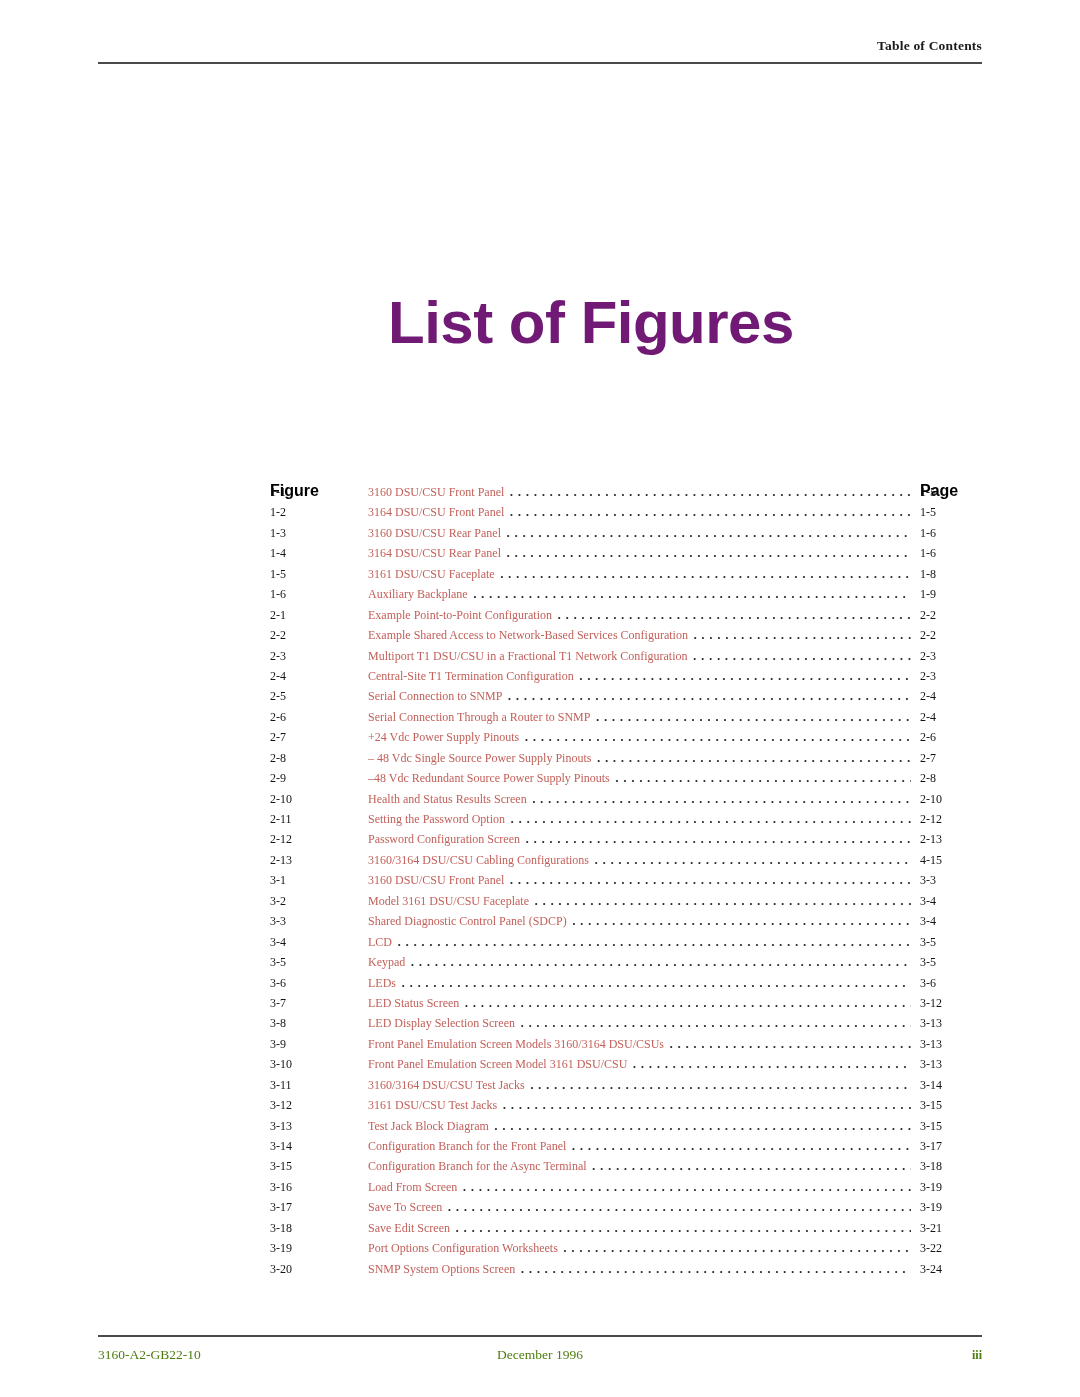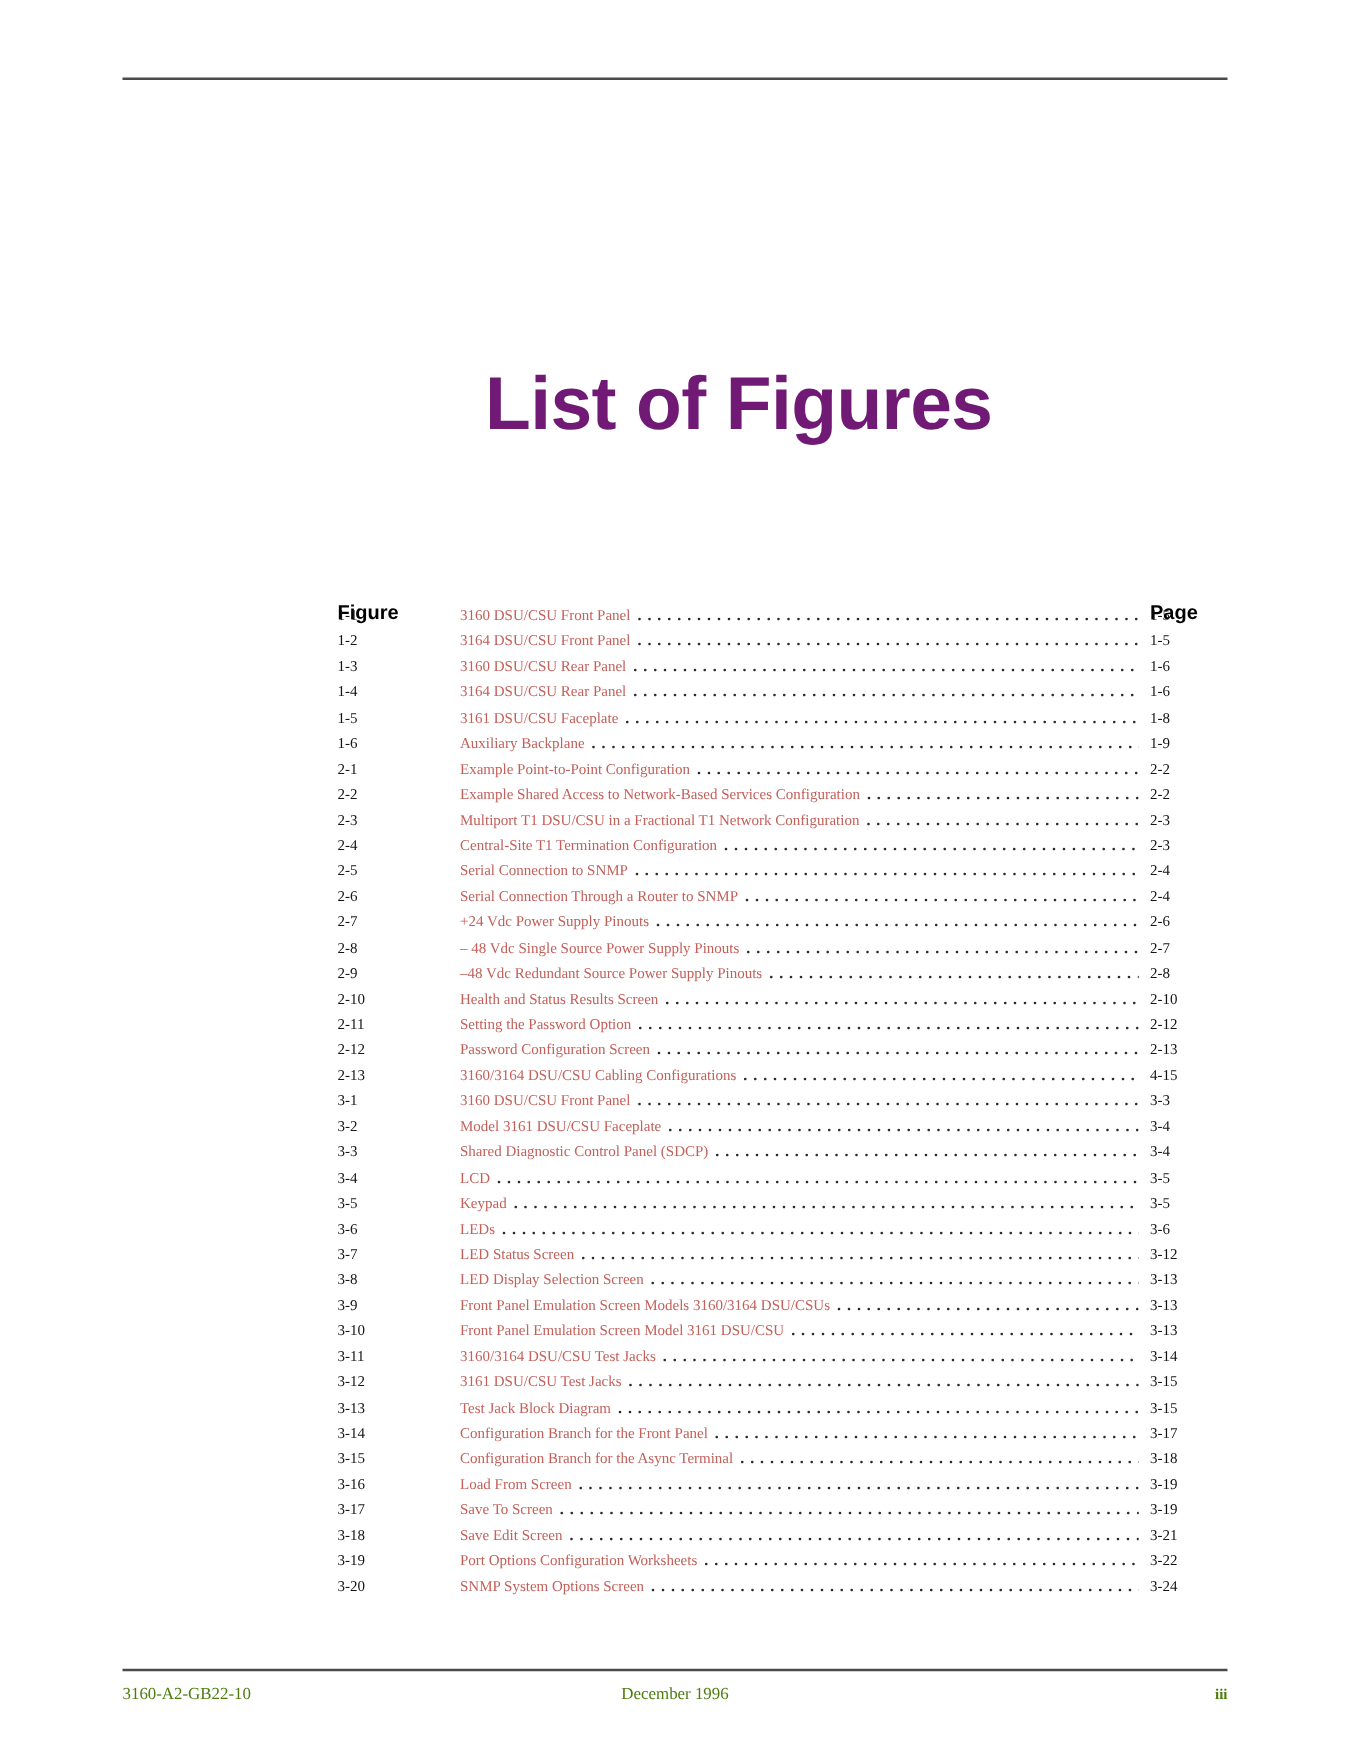--- a/index.html
+++ b/index.html
@@ -158,20 +158,23 @@
   }
   .footer-doc    { left: 0; }
   .footer-date   { left: 0; width: 884px; text-align: center; }
   .footer-folio  { left: 0; width: 884px; text-align: right; font-weight: bold; font-size: 12px; }
 </style>
 </head>
 <body>
 
 <div class="page">
 
+  <div class="running-header">
+    <span class="running-header-text">Table of Contents</span>
+  </div>
   <div class="header-rule"></div>
 
   <h1 class="page-title">List of Figures</h1>
 
   <div class="col-heads">
     <span class="col-head col-head-figure">Figure</span>
     <span class="col-head col-head-page">Page</span>
   </div>
 
   <div class="toc" id="toc-list">

